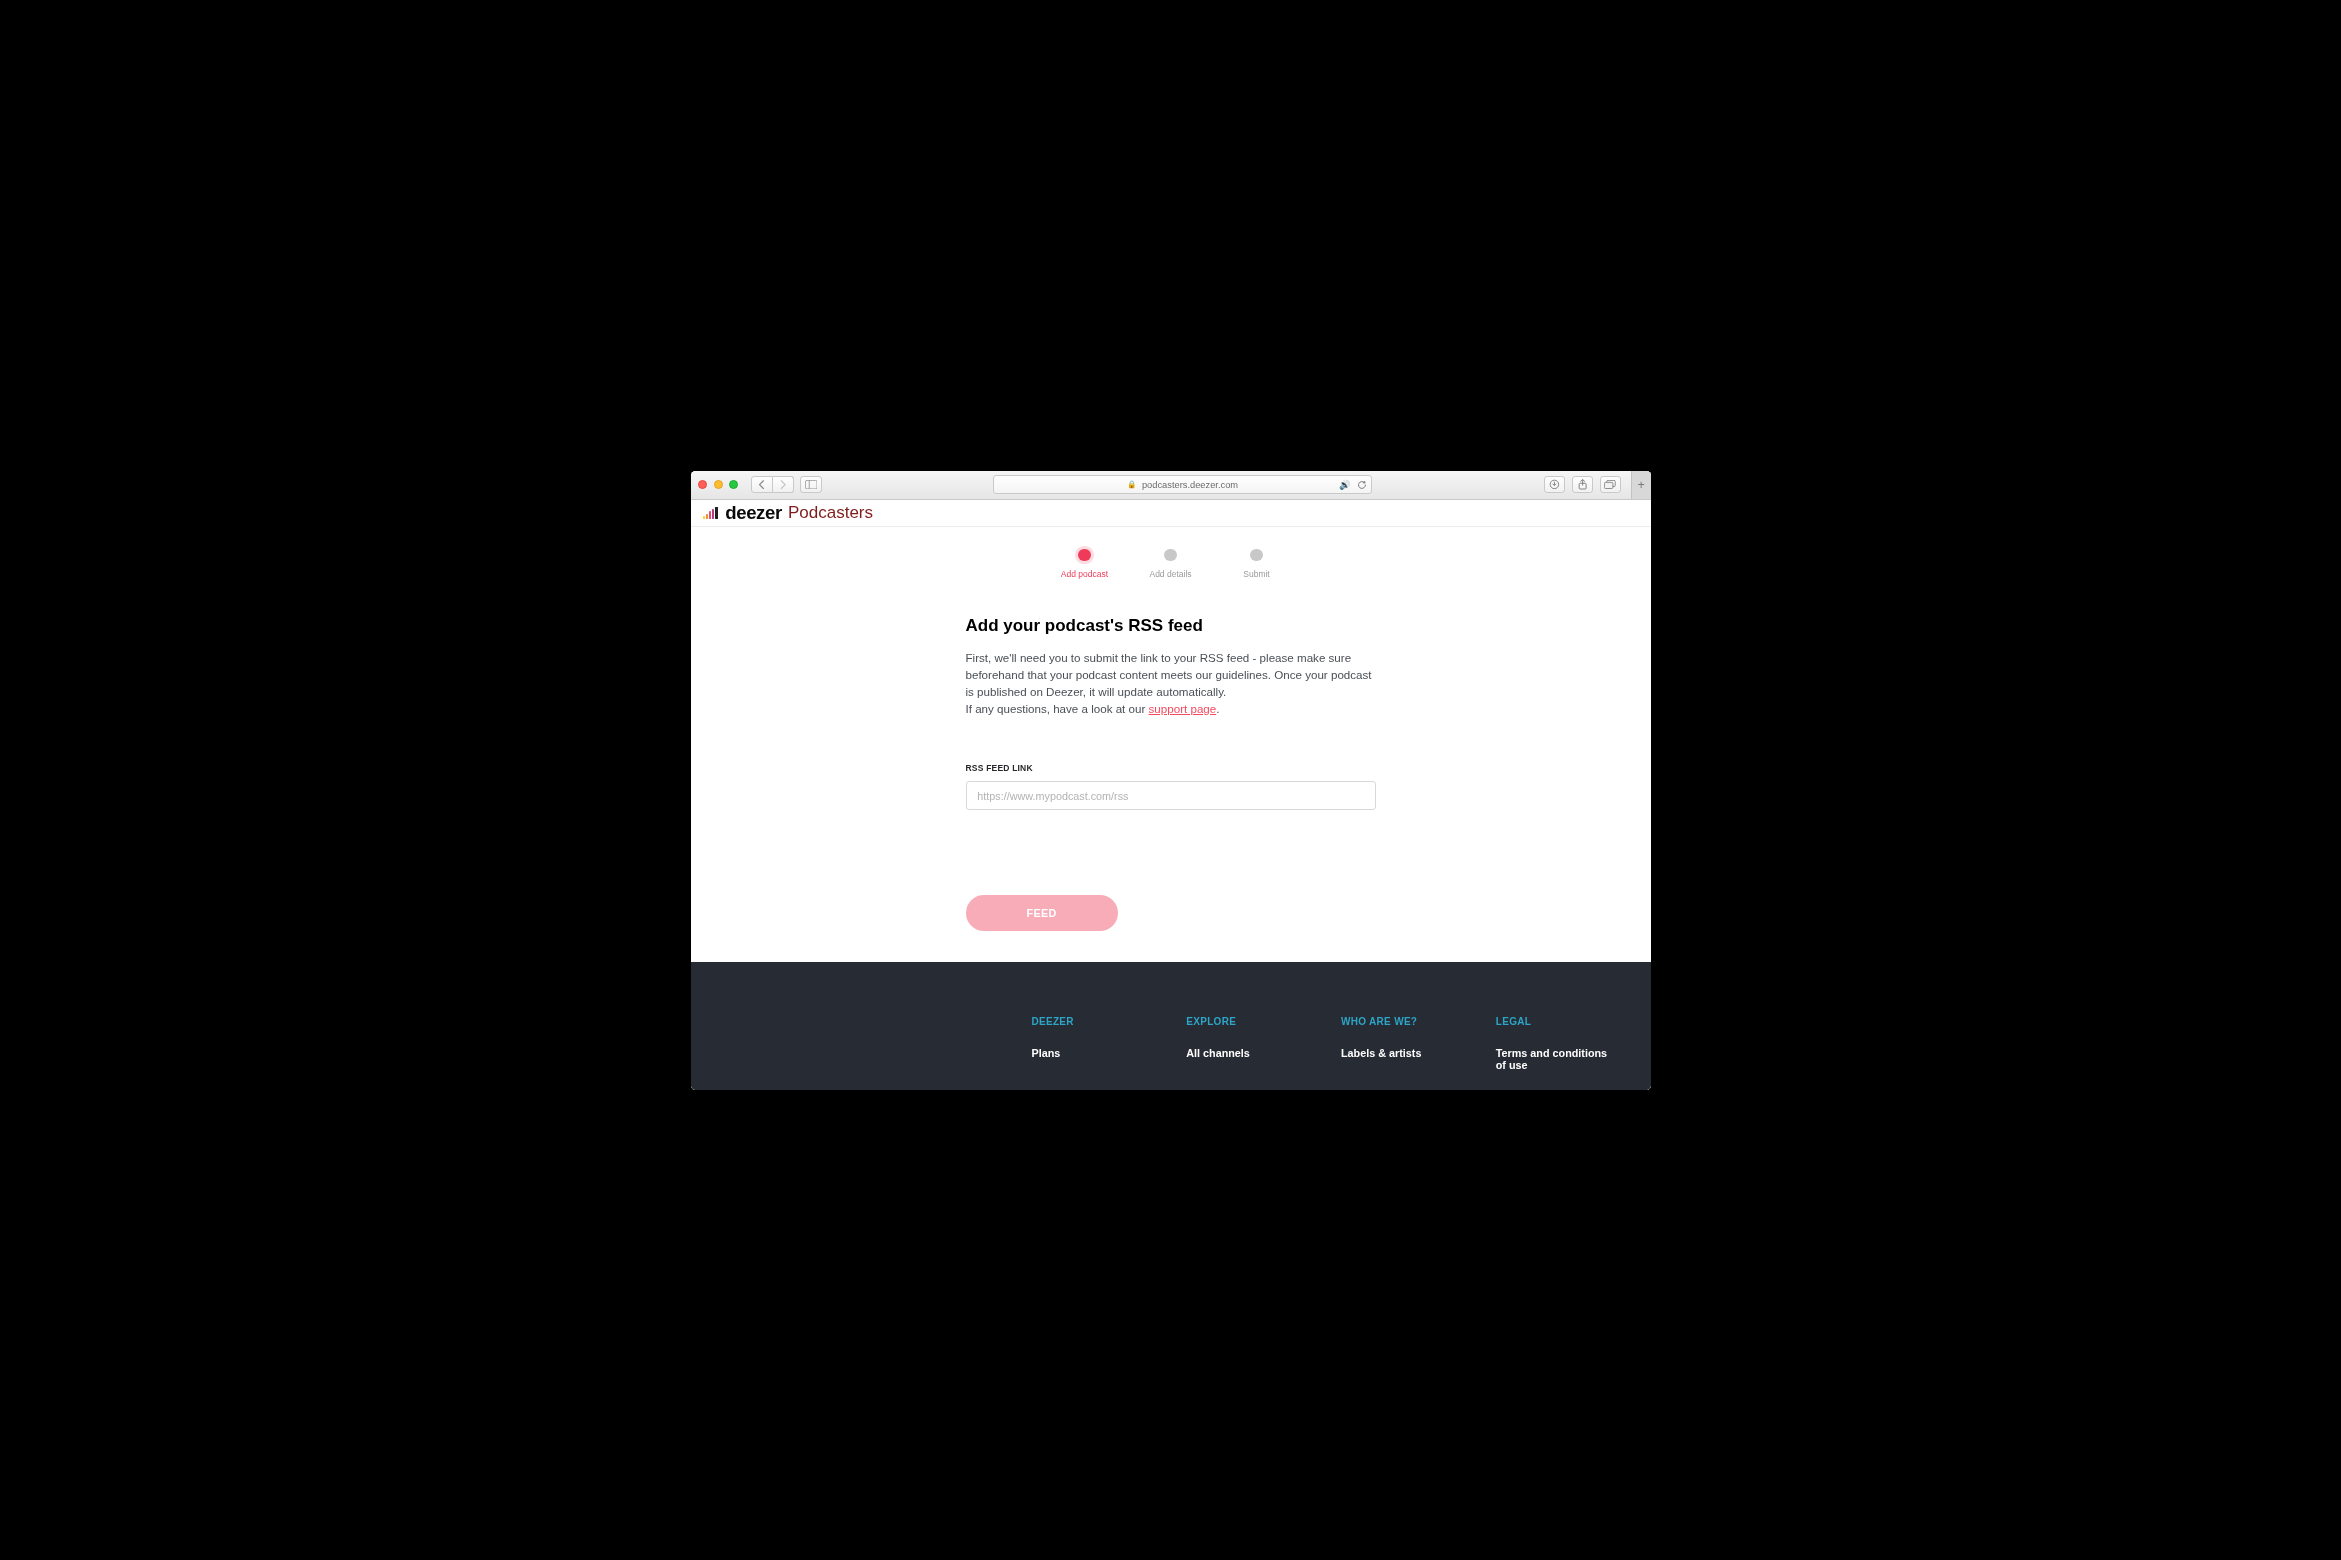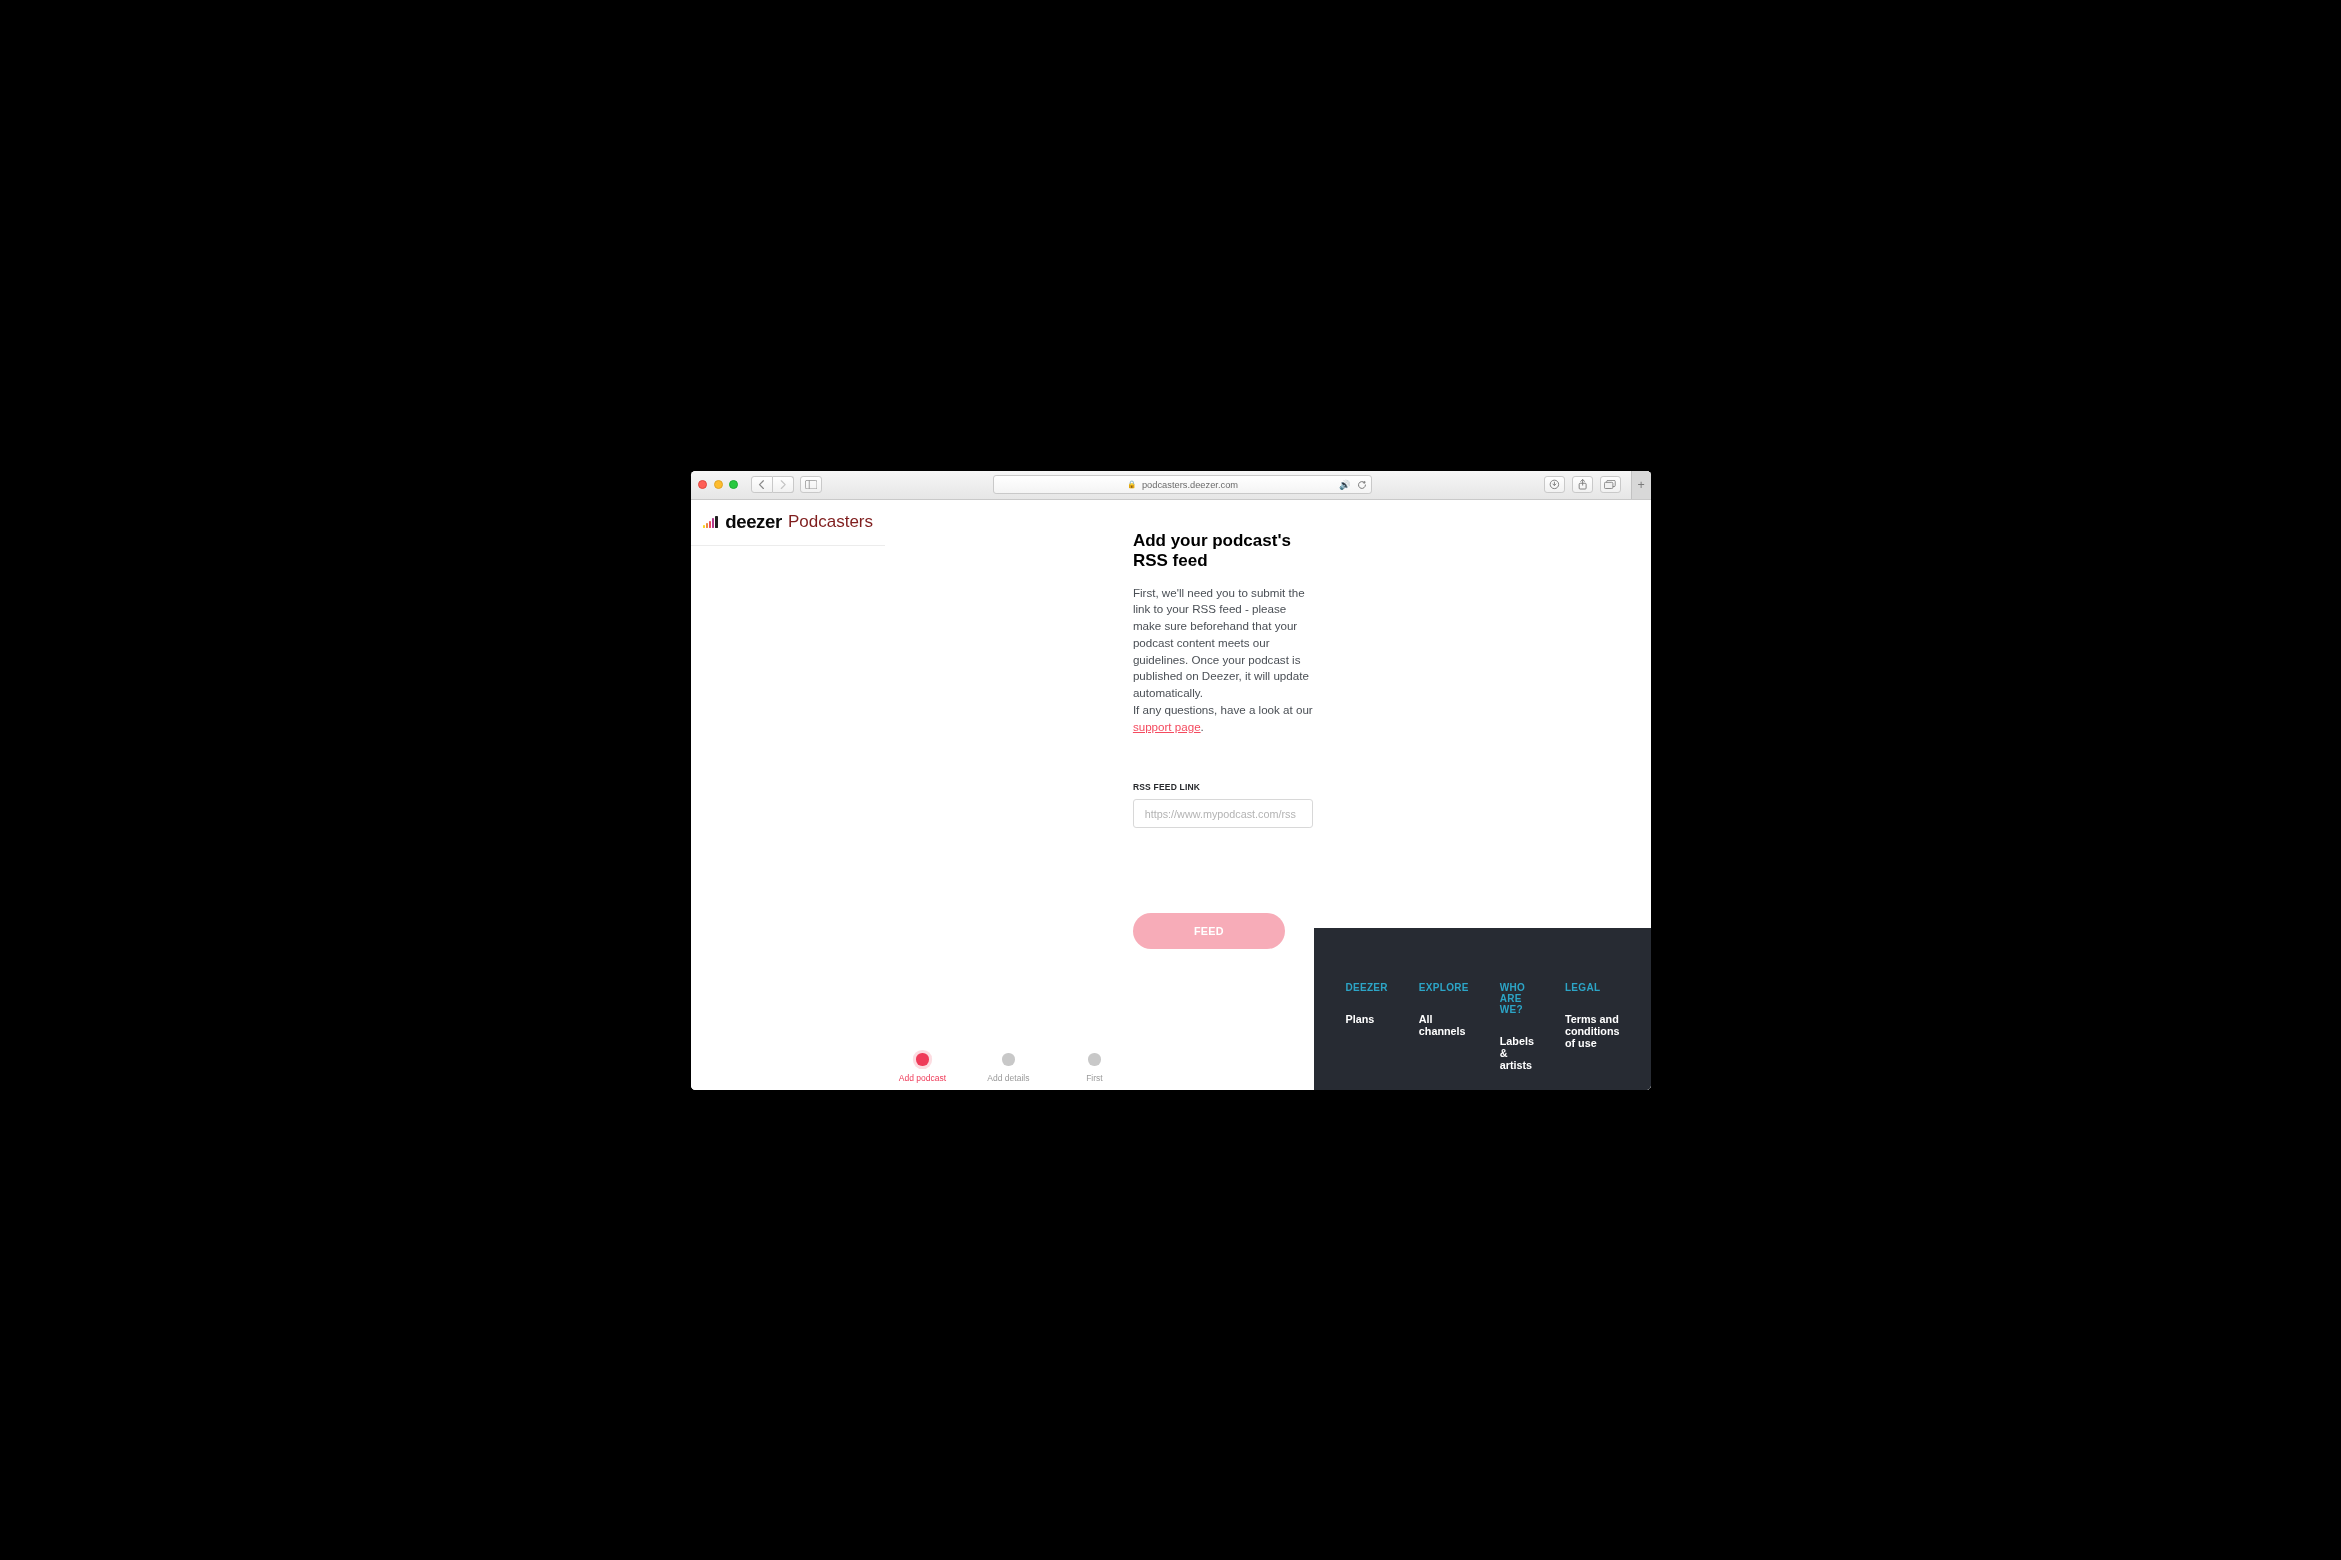--- a/index.html
+++ b/index.html
@@ -59,21 +59,21 @@
   }
   .addr-right { position:absolute; right:4.6px; display:flex; gap:6.2px; align-items:center; color:#777;}
   .lock-icon { font-size:7.7px; color:#888; }
   .right-icons { display:flex; gap:6.2px; align-items:center; }
   .plus-tab {
     width:20px; height:29px; margin:0px -7.7px 0px 3.1px;
     background:#d8d8d8; border-left:0.8px solid #c2c2c2;
     display:flex; align-items:center; justify-content:center; color:#7a7a7a; font-size:12.4px;
   }
   
-  .page { flex:1; overflow:auto; background:#fff; display:flex; flex-direction:row; }
+  .page { flex:1; overflow:auto; background:#fff; display:flex; flex-direction:column; }
   .site-header {
     height:46px; border-bottom:0.8px solid #ececec;
     display:flex; align-items:center; padding:0 12.4px; gap:6.2px;
   }
   .deezer-logo { display:flex; align-items:flex-end; gap:0.8px; margin-right:1.5px; }
   .bar { width:2.3px; border-radius:0.4px; }
   .logo-text { font-weight:900; font-size:18.6px; letter-spacing:-0.4px; color:#0a0a0a; }
   .logo-sub { font-size:17px; color:#7f1d1d; font-weight:400; }
   
   .stepper-wrap { display:flex; justify-content:center; padding:21.7px 0 6.2px; }
@@ -210,21 +210,21 @@
         <div class="step active">
           <div class="dot"></div>
           <div class="lbl">Add podcast</div>
         </div>
         <div class="step">
           <div class="dot"></div>
           <div class="lbl">Add details</div>
         </div>
         <div class="step">
           <div class="dot"></div>
-          <div class="lbl">First</div>
+          <div class="lbl">Submit</div>
         </div>
       </div>
     </div>
 
     <div class="content">
       <h1 class="h1">Add your podcast's RSS feed</h1>
       <p class="para">
         <span>First, we'll need you to submit the link to your RSS feed - please make sure beforehand that your podcast content meets our guidelines. Once your podcast is published on Deezer, it will update automatically.</span><br>
         <span>If any questions, have a look at our </span><a href="#" class="support-link">support page</a><span>.</span>
       </p>

